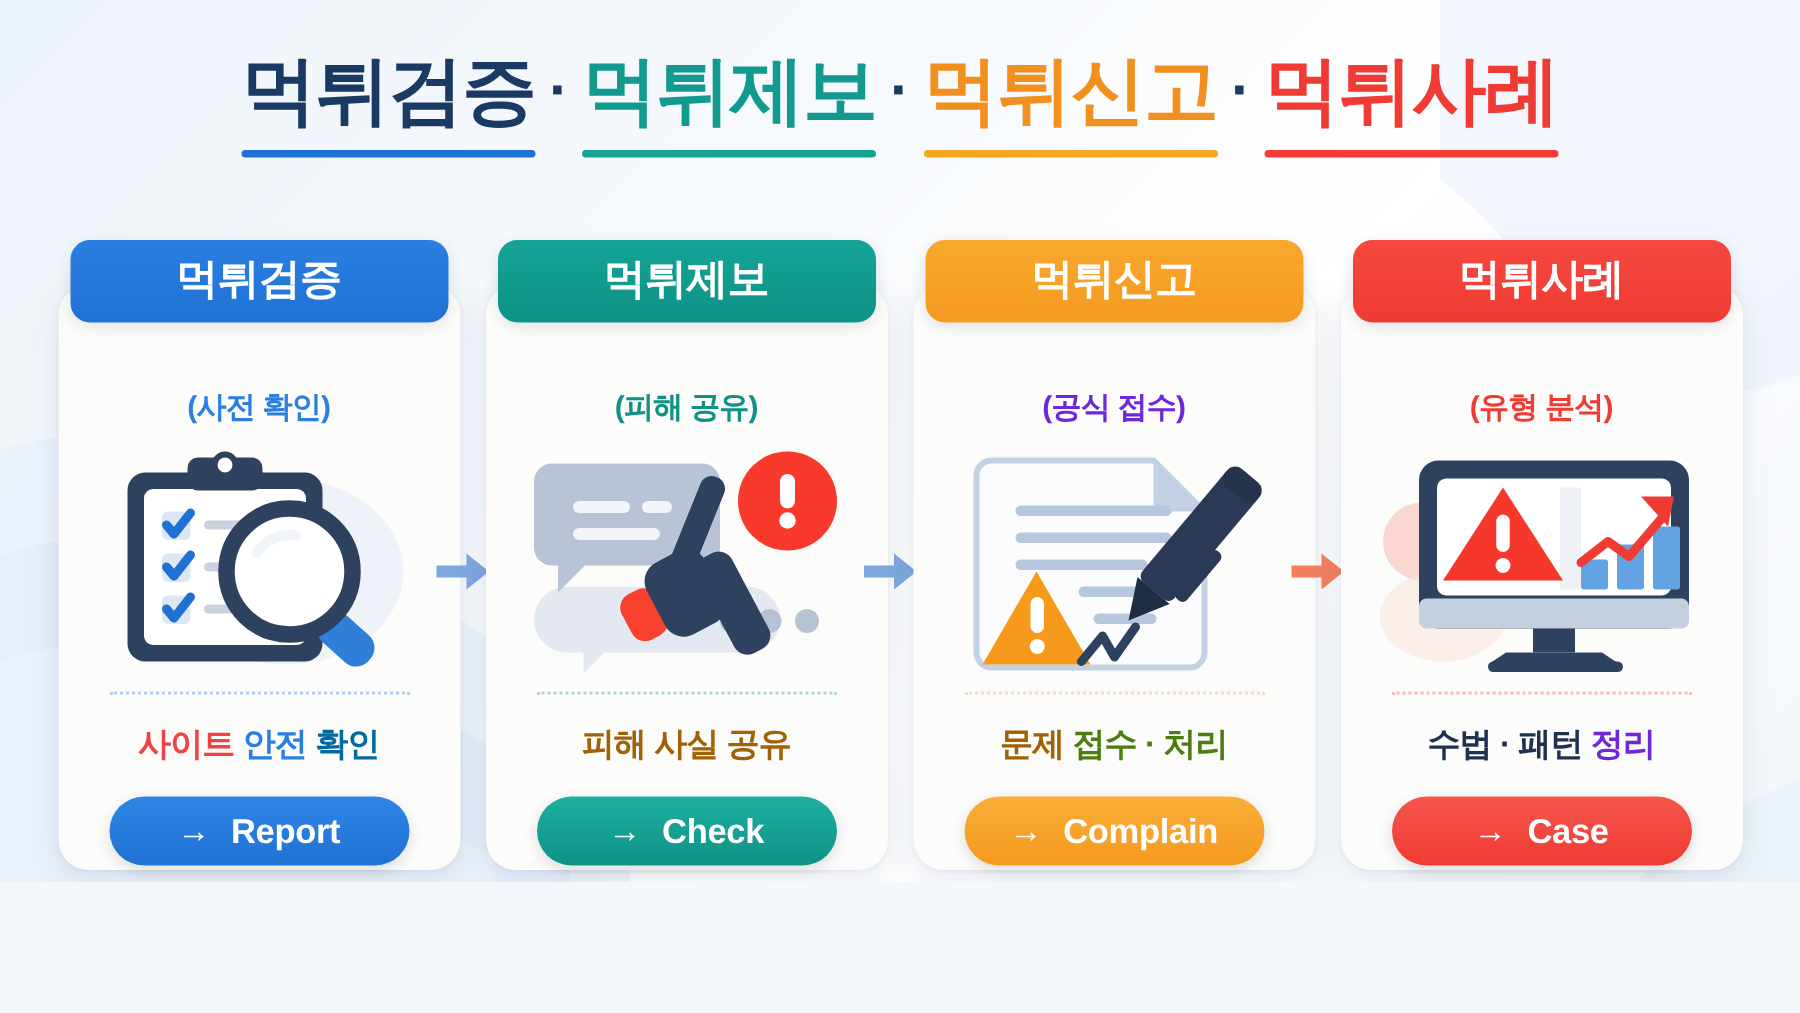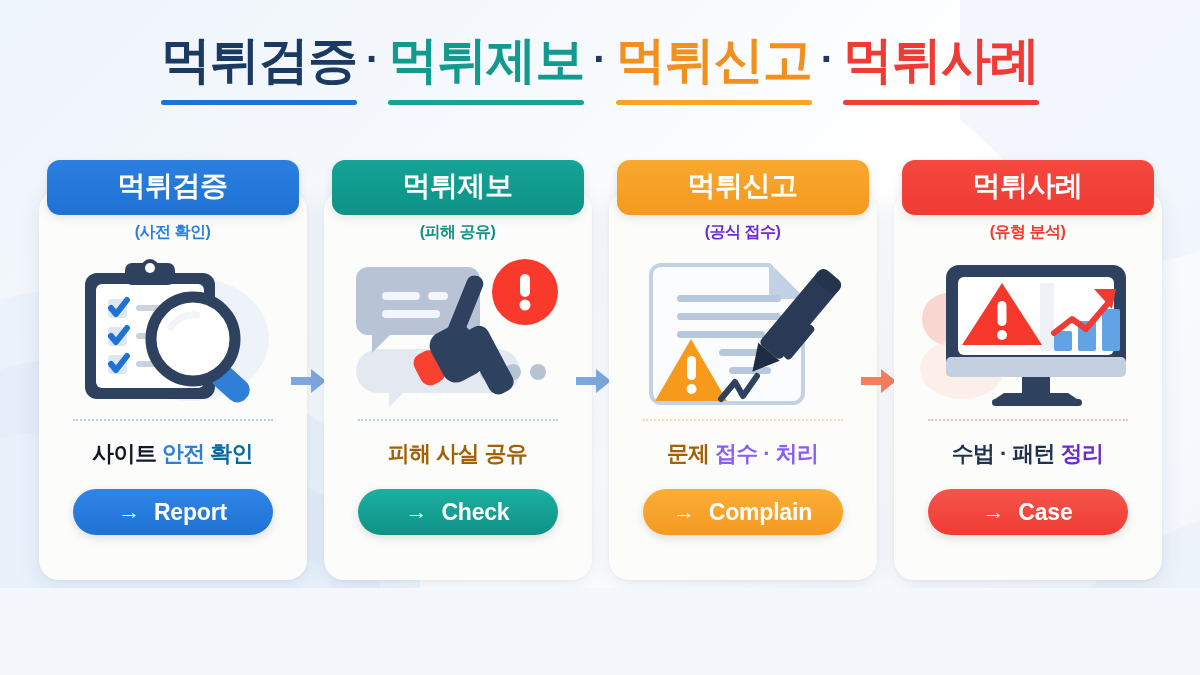--- a/index.html
+++ b/index.html
@@ -47,21 +47,21 @@
     display:flex;flex-direction:column;align-items:center;
   }
   .badge{
     position:absolute;top:-30px;left:50%;transform:translateX(-50%);
     min-width:200px;padding:11px 26px 13px;border-radius:13px;
     color:#fff;font-size:28px;font-weight:900;letter-spacing:-.5px;
     text-align:center;white-space:nowrap;line-height:1.1;
     box-shadow:0 3px 10px rgba(0,0,0,.10);
   }
   .subtitle{
-    margin-top:32px;font-size:16px;font-weight:700;letter-spacing:-.5px;
+    margin-top:68px;font-size:20px;font-weight:700;letter-spacing:-.5px;
     white-space:nowrap;
   }
   .icon-box{
     width:230px;height:150px;margin-top:14px;
     display:flex;align-items:center;justify-content:center;
   }
   .divider{
     width:200px;height:0;border-top:2px dotted #d9dee6;margin-top:12px;
   }
   .tagline{
@@ -142,21 +142,21 @@
       <rect x="45" y="98" width="19" height="19" rx="4" fill="#dde6f3"></rect>
       <path d="M48 107 l5 6 l11 -14" stroke="#1f72d4" stroke-width="6" fill="none" stroke-linecap="round" stroke-linejoin="round"></path>
       <rect x="73" y="104" width="38" height="6" rx="3" fill="#c9d2de"></rect>
     </g>
     <rect x="160" y="104" width="42" height="24" rx="11" transform="rotate(42 160 104)" fill="#2f7fd8"></rect>
     <circle cx="130" cy="82" r="42" fill="#ffffff" stroke="#2e4260" stroke-width="11"></circle>
     <path d="M108 70 a26 26 0 0 1 26 -12" stroke="#f1f5fa" stroke-width="7" fill="none" stroke-linecap="round"></path>
   </svg>
 </div>
           <div class="divider" style="border-top-color: rgba(31, 114, 212, 0.333);"></div>
-          <div class="tagline"><span style="color: #0f172a;">사이트 </span><span style="color: rgb(42, 127, 224);">안전</span><span style="color: #0369a1;"> 확인</span></div>
+          <div class="tagline"><span style="color: #ef4444;">사이트 </span><span style="color: rgb(42, 127, 224);">안전</span><span style="color: #0369a1;"> 확인</span></div>
           <button class="cta" style="background: linear-gradient(rgb(47, 133, 230), rgb(31, 114, 212));">
             <span class="arw">→</span>
             <span>Report</span>
           </button>
         </div>
         <div class="flow-arrow" style="right: -14px;">
           <svg viewBox="0 0 40 30" width="40" height="30">
             <path d="M2 11 h20 v-8 l15 12 l-15 12 v-8 h-20z" fill="#7ea7dd"></path>
           </svg>
         </div>
@@ -218,21 +218,21 @@
     <path d="M88 142 l14 -17 l8 14 l14 -20" stroke="#2e4260" stroke-width="6" fill="none" stroke-linecap="round" stroke-linejoin="round"></path>
     <g transform="rotate(40 160 60)">
       <rect x="150" y="6" width="28" height="96" rx="5" fill="#2a3a56"></rect>
       <path d="M150 102 l14 26 l14 -26z" fill="#1f2d44"></path>
       <rect x="150" y="2" width="28" height="16" rx="7" fill="#25344d"></rect>
     </g>
     <rect x="176" y="66" width="9" height="42" rx="4" transform="rotate(40 176 66)" fill="#2a3a56"></rect>
   </svg>
 </div>
           <div class="divider" style="border-top-color: rgba(245, 153, 31, 0.333);"></div>
-          <div class="tagline"><span style="color: #a16207;">문제 </span><span style="color: #8b5cf6;">접수 · 처리</span></div>
+          <div class="tagline"><span style="color: #a16207;">문제 </span><span style="color: #4d7c0f;">접수 · 처리</span></div>
           <button class="cta" style="background: linear-gradient(rgb(249, 174, 56), rgb(245, 153, 31));">
             <span class="arw">→</span>
             <span>Complain</span>
           </button>
         </div>
         <div class="flow-arrow" style="right: -14px;">
           <svg viewBox="0 0 40 30" width="40" height="30">
             <path d="M2 11 h20 v-8 l15 12 l-15 12 v-8 h-20z" fill="#f47f5e"></path>
           </svg>
         </div>

